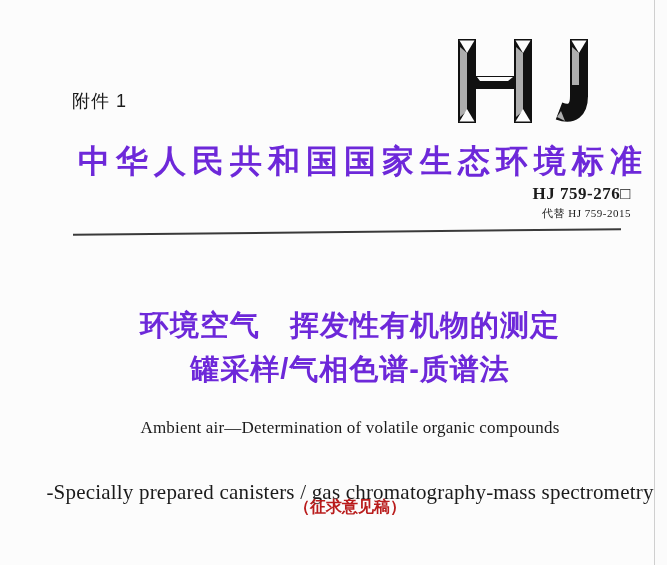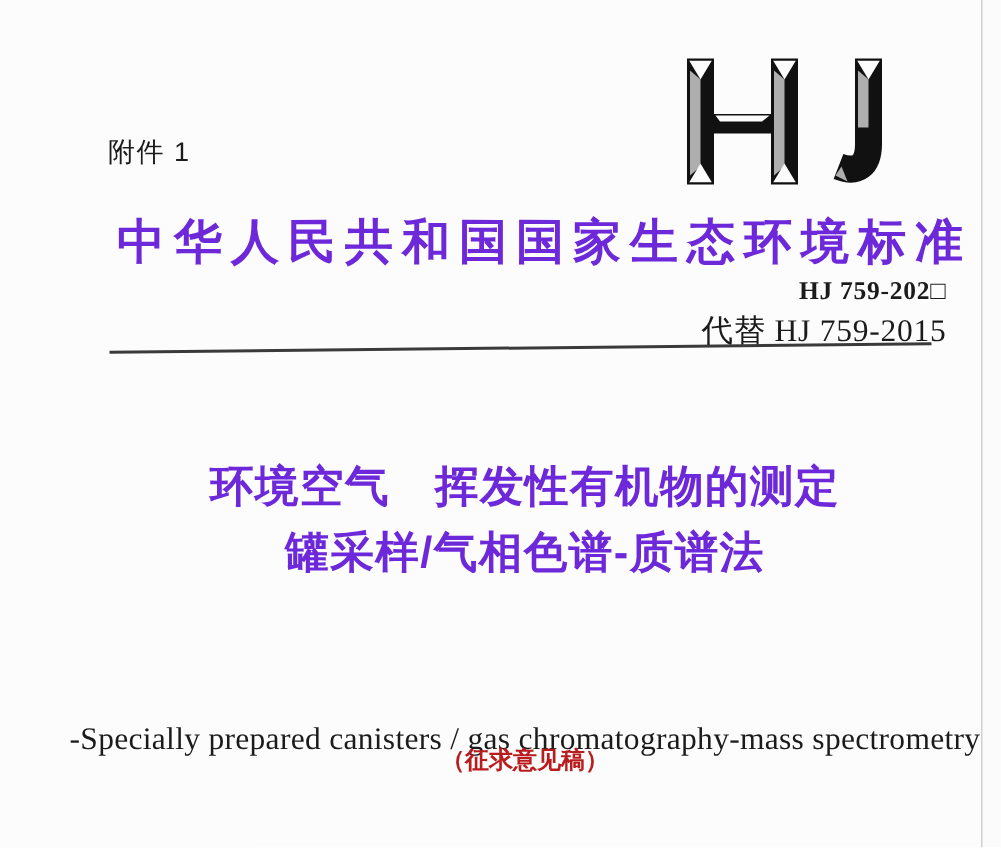--- a/index.html
+++ b/index.html
@@ -51,21 +51,21 @@
     top: 183px;
     text-align: right;
     line-height: 1.35;
   }
   .std-code {
     font-size: 17px;
     font-weight: bold;
     letter-spacing: 0.5px;
   }
   .replaces-note {
-    font-size: 21px;
+    font-size: 11px;
     letter-spacing: 0.5px;
   }
   .head-rule {
     position: absolute;
     left: 73px;
     top: 231px;
     width: 548px;
     height: 2px;
     background: #3a3a3a;
     transform: rotate(-0.6deg);
@@ -138,31 +138,32 @@
     <polygon points="121.5,7.5 136.5,7.5 129,20" fill="#fcfcfc"></polygon>
 
     <path d="M 129,52 L 129,63 C 129,77 122,83 109,78" stroke="#111" stroke-width="18" fill="none" stroke-linecap="butt"></path>
     <polygon points="101,67 113,65 108,79" fill="#fcfcfc"></polygon>
     <polygon points="107,84 115,88 111,78" fill="#aeaeae"></polygon>
   </svg>
 
   <div class="org-title">中华人民共和国国家生态环境标准</div>
 
   <div class="std-code-block">
-    <div class="std-code">HJ 759-202□</div>
+    <div class="std-code">HJ 759-276□</div>
     <div class="replaces-note">代替 HJ 759-2015</div>
   </div>
 
   <div class="head-rule"></div>
 
   <div class="center-band cn-title">
     <div>环境空气　挥发性有机物的测定</div>
     <div>罐采样/气相色谱-质谱法</div>
   </div>
 
+  <div class="center-band en-title-1">Ambient air—Determination of volatile organic compounds</div>
   <div class="center-band en-title-2">-Specially prepared canisters / gas chromatography-mass spectrometry</div>
 
   <div class="center-band draft-note">（征求意见稿）</div>
 
   <div class="page-edge-strip"></div>
   <div class="page-edge-line"></div>
 
 </div>
 
 </body></html>

